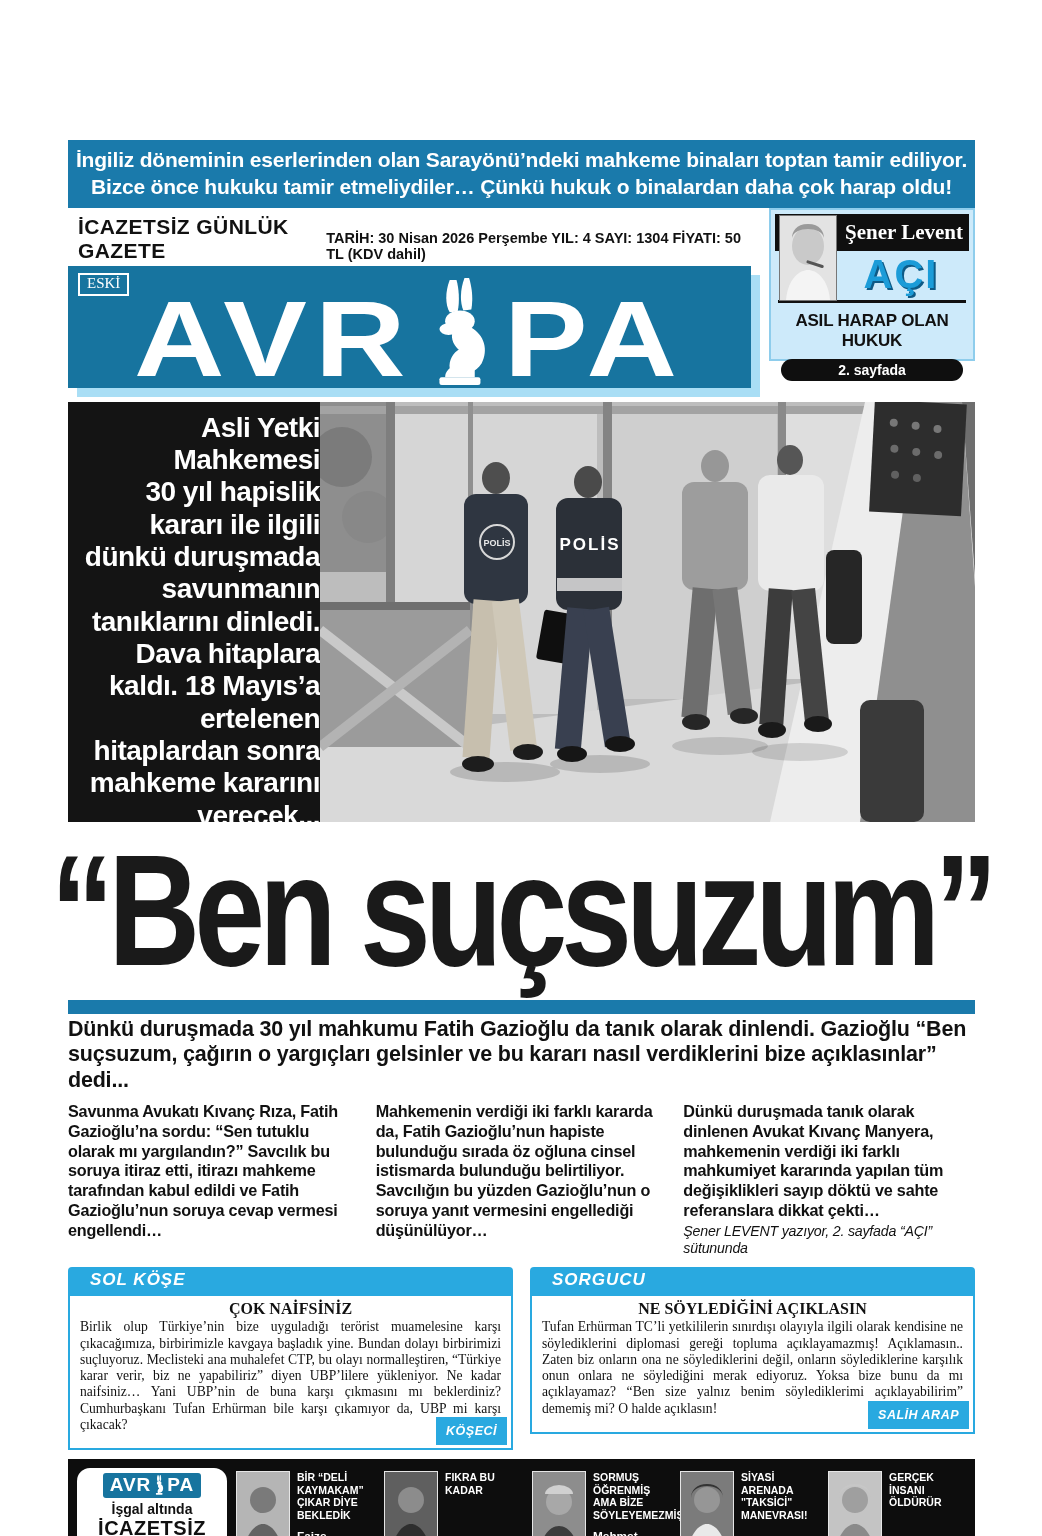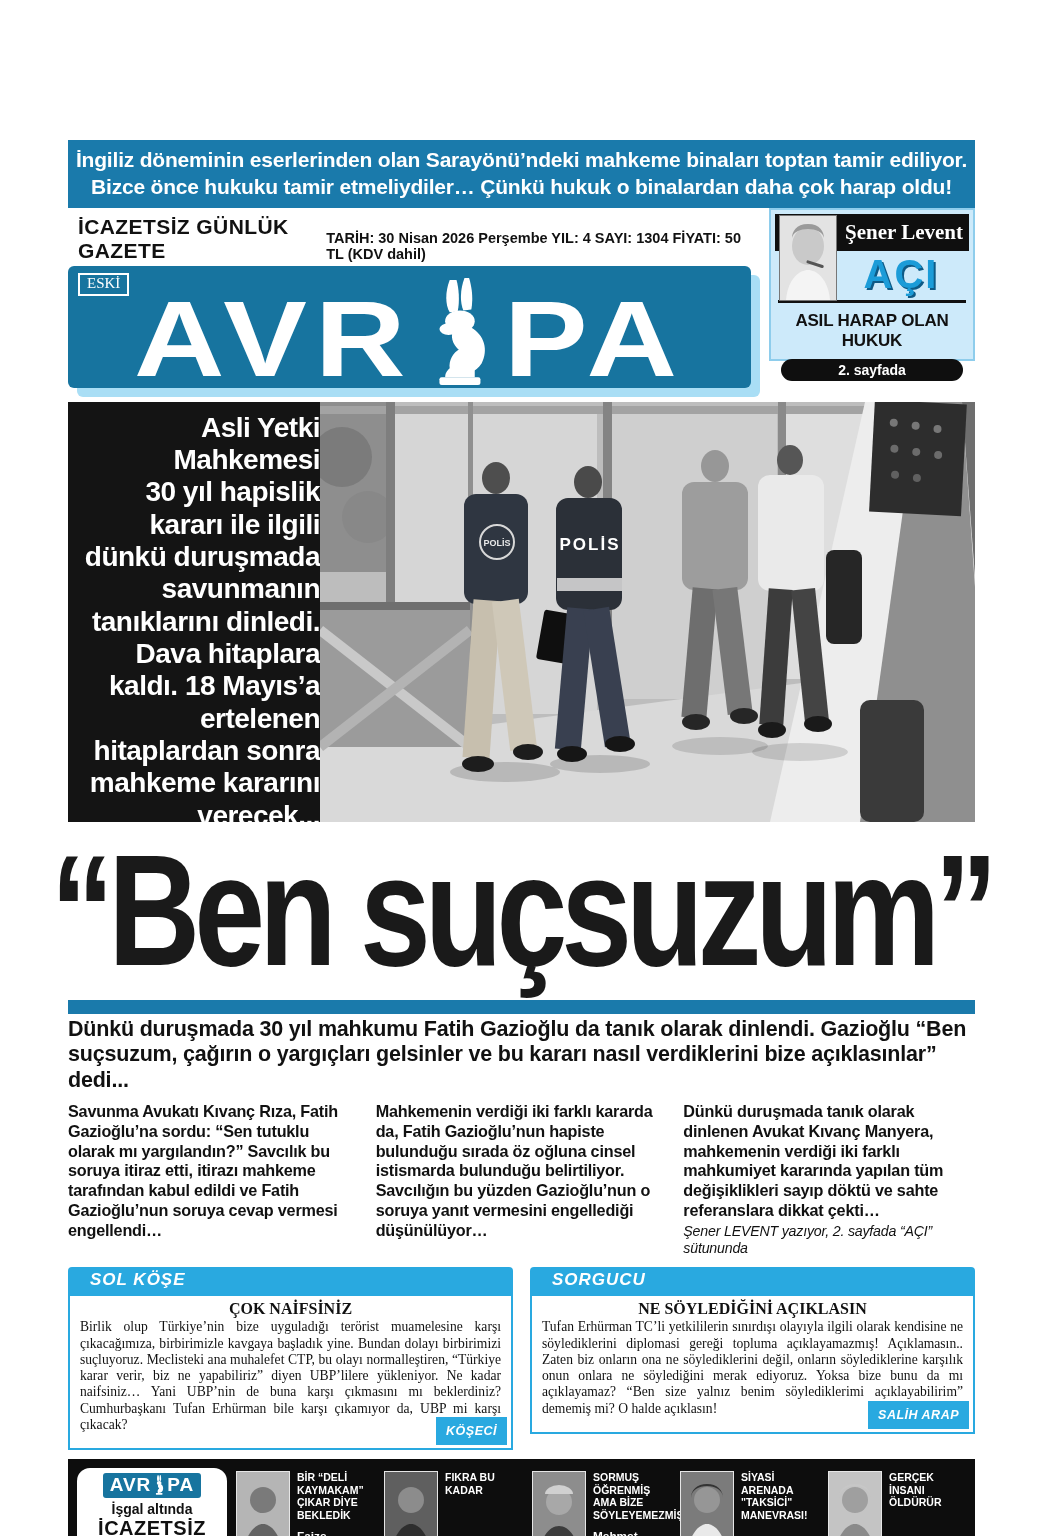--- a/index.html
+++ b/index.html
@@ -14,21 +14,21 @@
   
   .meta-row { display:flex; justify-content:space-between; align-items:flex-end; padding:7px 2px 3px 10px; }
   .tagline { font-size:21px; font-weight:bold; letter-spacing:0.4px; }
   .dateline { font-size:14.5px; font-weight:bold; padding-bottom:1px; }
 
   .head-row { display:flex; gap:18px; }
   .mast-col { width:683px; }
 
   
   .masthead { position:relative; height:122px; background:#17749f; box-shadow:9px 9px 0 #a9def5;
-              display:flex; align-items:flex-end; justify-content:center; padding-bottom:4px; box-sizing:border-box;border-radius:6px; }
+              display:flex; align-items:flex-end; justify-content:center; padding-bottom:4px; box-sizing:border-box; }
   .mast-inner { display:flex; align-items:flex-end; transform:scaleX(1.16); transform-origin:50% 100%; }
   .mast-letters { color:#fff; font-weight:bold; font-size:108px; line-height:0.82; letter-spacing:7px; }
   .mascot { width:74px; height:108px; margin:0 2px -2px; }
   .badge-eski { position:absolute; top:7px; left:10px; border:2px solid #fff; color:#fff;
                 font-family:"Liberation Serif",serif; font-size:15px; padding:0 7px 2px; }
 
   
   .aci-box { position:relative; width:206px; height:153px; background:#cdeafa; border:2px solid #8ecdec; box-sizing:border-box; }
   .aci-bar { position:absolute; top:4px; left:4px; right:4px; height:37px; background:#0f0f0f; }
   .aci-author { margin-left:64px; color:#fff; font-family:"Liberation Serif",serif; font-weight:bold;

